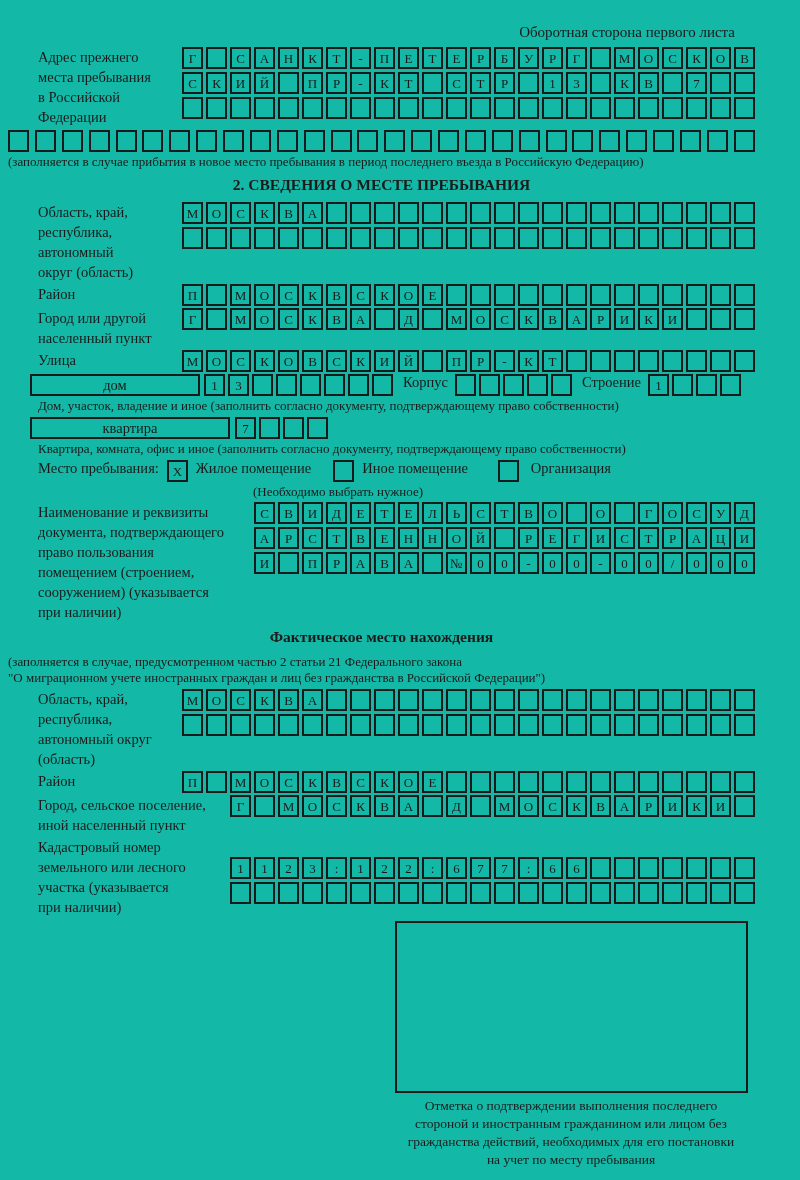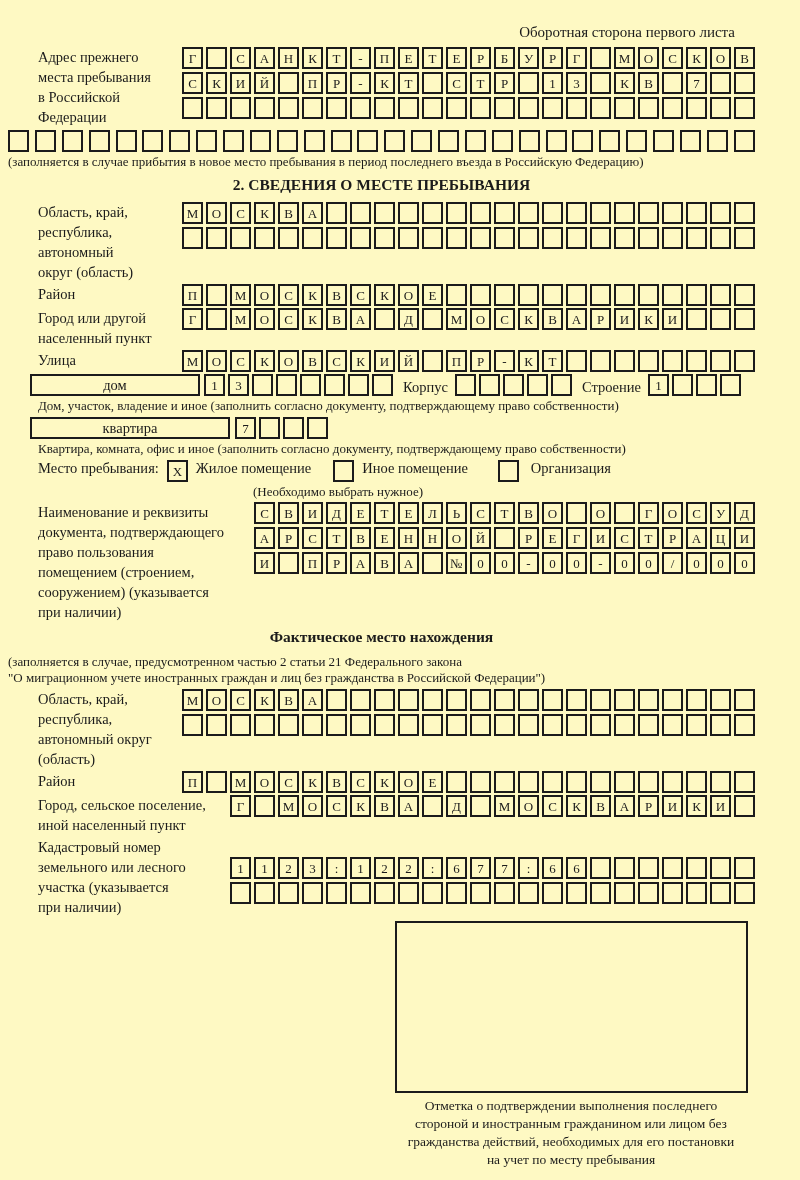--- a/index.html
+++ b/index.html
@@ -1,21 +1,21 @@
 <!DOCTYPE html>
 <html><head>
 <meta charset="utf-8">
 <style>
   html,body{margin:0;padding:0;background:#ffffff;}
   .page{
     position:relative;
     width:800px;height:1180px;
     box-sizing:border-box;
     padding:24px 45px 0 8px;
-    background:#fef9c3;
+    background:#14b8a6;
     color:#1b1b1b;
     font-family:"Liberation Serif", serif;
     overflow:hidden;
   }
   .hdr{ text-align:right; font-size:15px; margin:0 20px 6px 0; }
 
   .field{ display:flex; align-items:flex-start; margin-bottom:2px; }
   .flabel{ flex:1 1 auto; padding-left:30px; font-size:14.5px; line-height:20px; }
   .rows{ flex:0 0 auto; display:flex; flex-direction:column; gap:3px; align-items:flex-end; }
 
@@ -25,21 +25,21 @@
     width:17px;height:18px;
     border:2px solid #1b1b1b;
     display:flex;align-items:center;justify-content:center;
     font-size:13px;line-height:1;
     flex:0 0 auto;
   }
   .caption{ text-align:left; font-size:13px; line-height:16px; margin:2px 0 3px 0; }
   .caption.left{ text-align:left; padding-left:30px; }
   .sec-title{ text-align:center; font-weight:bold; font-size:15.5px; line-height:18px; margin:6px 0 8px 0; }
 
-  .house-row{ display:flex; align-items:flex-end; margin:1px 0 2px 0; }
+  .house-row{ display:flex; align-items:flex-start; margin:1px 0 2px 0; }
   .wide-box{
     box-sizing:border-box; border:2px solid #1b1b1b; height:22px;
     display:flex; align-items:center; justify-content:center;
     font-size:14.5px; flex:0 0 auto;
   }
   .box-dom{ width:170px; margin-left:22px; margin-right:4px; }
   .box-kv{ width:200px; margin-left:22px; margin-right:5px; }
   .inline-label{ font-size:14.5px; padding:0 7px 0 10px; flex:0 0 auto; }
 
   .stay-row{ display:flex; align-items:flex-start; padding-left:30px; font-size:14.5px; margin-top:3px; }

